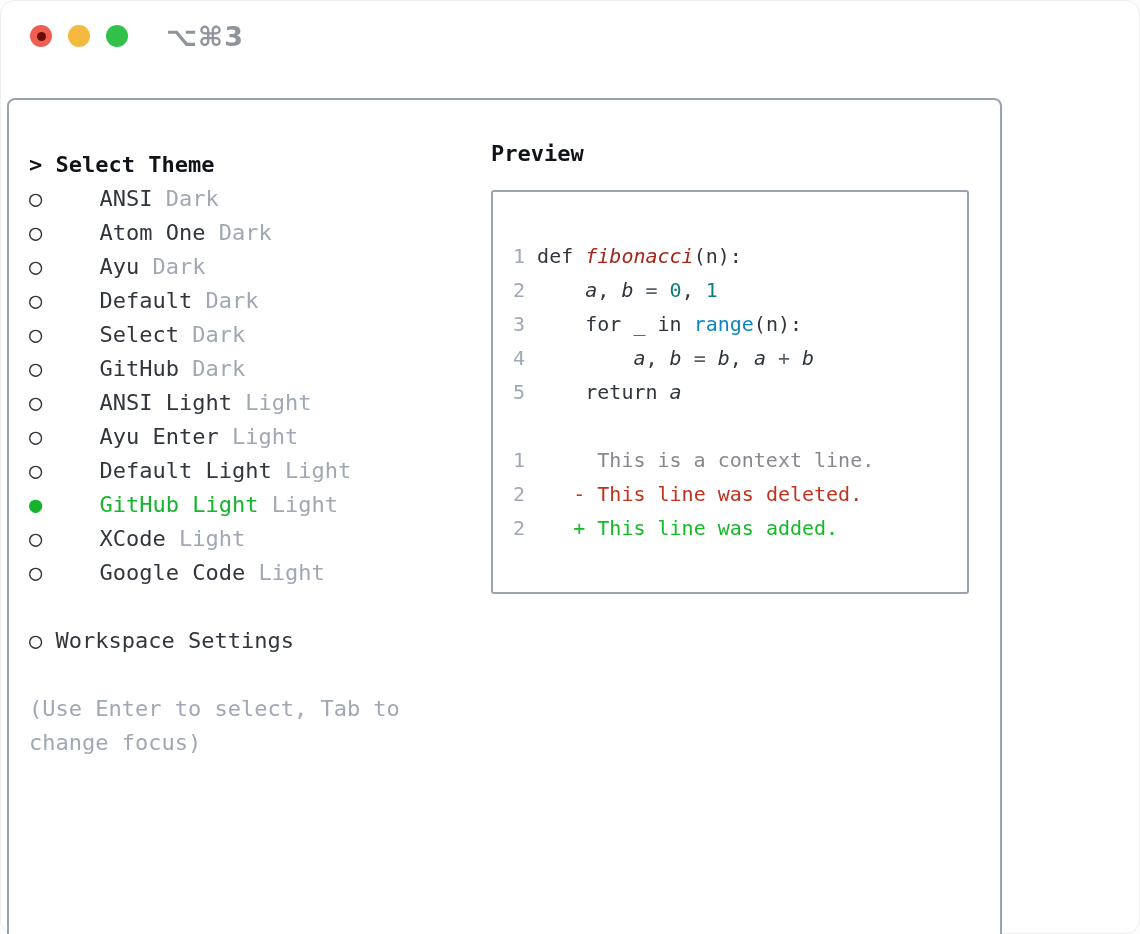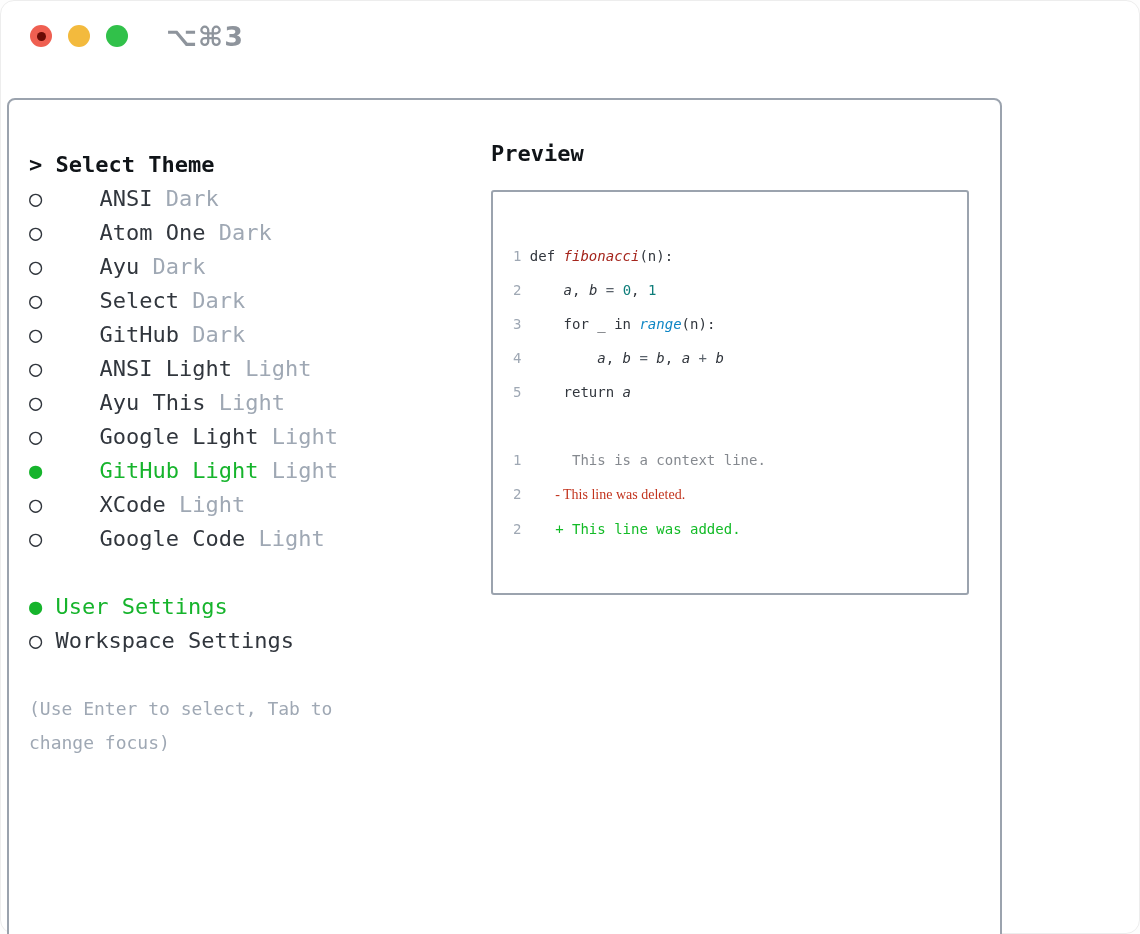--- a/index.html
+++ b/index.html
@@ -35,37 +35,37 @@
 
   .row{line-height:34px;font-size:22px;color:var(--fg);white-space:pre;}
   .hdr{font-weight:bold;color:var(--heading);}
   .pfx{display:inline-block;width:2ch;}
   .bullet{display:inline-block;width:2ch;color:var(--fg);}
   .tname{color:var(--fg);margin-left:44px;}
   .tsuffix{color:var(--muted);margin-left:1ch;}
   .sel .bullet,.sel .tname,.sel .olabel{color:var(--accent);}
   .olabel{color:var(--fg);}
   .gap{height:34px;}
-  .hint{line-height:34px;font-size:18px;color:var(--muted);white-space:pre;}
+  .hint{line-height:34px;font-size:22px;color:var(--muted);white-space:pre;}
 
   .preview-title{line-height:34px;font-size:22px;font-weight:bold;color:var(--heading);}
   .preview-box{
     margin-top:19px;width:478px;box-sizing:border-box;border:2px solid var(--border);
     border-radius:3px;padding:47px 0 47px 20px;background:#fff;
   }
-  .cl{line-height:34px;font-size:14px;white-space:pre;}
+  .cl{line-height:34px;font-size:20px;white-space:pre;}
   .tok-ln{color:var(--linenum);}
   .tok-fg{color:var(--fg);}
   .tok-fn{color:var(--fnred);font-style:italic;}
   .tok-var{color:var(--fg);font-style:italic;}
   .tok-num{color:var(--numteal);}
-  .tok-call{color:var(--callblue);font-style:italic;}
+  .tok-call{color:var(--callblue);}
   .tok-op{color:var(--op);}
   .tok-ctx{color:var(--ctx);}
-  .tok-del{color:var(--deleted);font-family:Liberation Serif, serif;}
+  .tok-del{color:var(--deleted);}
   .tok-add{color:var(--added);}
 </style>
 </head>
 <body>
 
 <div class="window">
 
   <div class="titlebar">
     <div class="lights">
       <span class="light red">
@@ -78,32 +78,32 @@
   </div>
 
   <div class="panel">
 
     <div class="left-col">
       <div class="row hdr"><span class="pfx">&gt;</span><span>Select Theme</span></div>
 
       <div class="row"><span class="bullet">○</span><span class="tname">ANSI</span><span class="tsuffix">Dark</span></div>
       <div class="row"><span class="bullet">○</span><span class="tname">Atom One</span><span class="tsuffix">Dark</span></div>
       <div class="row"><span class="bullet">○</span><span class="tname">Ayu</span><span class="tsuffix">Dark</span></div>
+      <div class="row"><span class="bullet">○</span><span class="tname">Default</span><span class="tsuffix">Dark</span></div>
       <div class="row"><span class="bullet">○</span><span class="tname">Select</span><span class="tsuffix">Dark</span></div>
       <div class="row"><span class="bullet">○</span><span class="tname">GitHub</span><span class="tsuffix">Dark</span></div>
       <div class="row"><span class="bullet">○</span><span class="tname">ANSI Light</span><span class="tsuffix">Light</span></div>
-      <div class="row"><span class="bullet">○</span><span class="tname">Ayu This</span><span class="tsuffix">Light</span></div>
-      <div class="row"><span class="bullet">○</span><span class="tname">Google Light</span><span class="tsuffix">Light</span></div>
+      <div class="row"><span class="bullet">○</span><span class="tname">Ayu Enter</span><span class="tsuffix">Light</span></div>
+      <div class="row"><span class="bullet">○</span><span class="tname">Default Light</span><span class="tsuffix">Light</span></div>
       <div class="row sel"><span class="bullet">●</span><span class="tname">GitHub Light</span><span class="tsuffix">Light</span></div>
       <div class="row"><span class="bullet">○</span><span class="tname">XCode</span><span class="tsuffix">Light</span></div>
       <div class="row"><span class="bullet">○</span><span class="tname">Google Code</span><span class="tsuffix">Light</span></div>
 
       <div class="gap"></div>
 
-      <div class="row sel"><span class="bullet">●</span><span class="olabel">User Settings</span></div>
       <div class="row"><span class="bullet">○</span><span class="olabel">Workspace Settings</span></div>
 
       <div class="gap"></div>
 
       <div class="hint">(Use Enter to select, Tab to</div>
       <div class="hint">change focus)</div>
     </div>
 
     <div class="right-col">
       <div class="preview-title">Preview</div>

